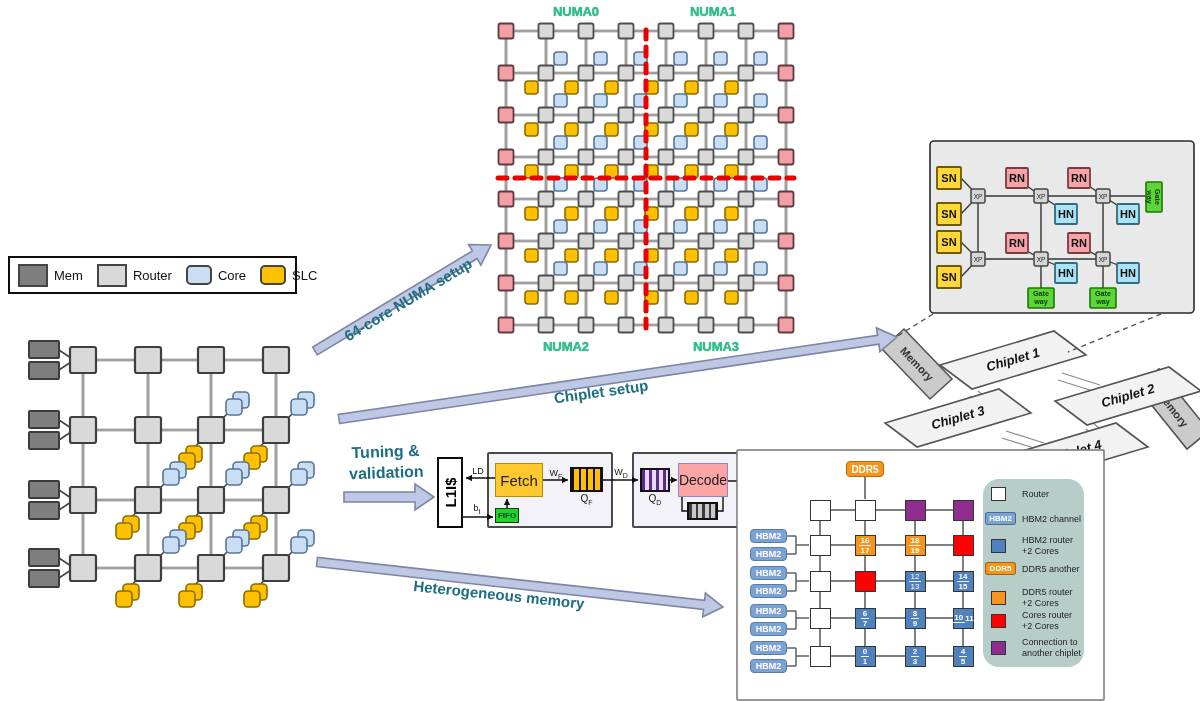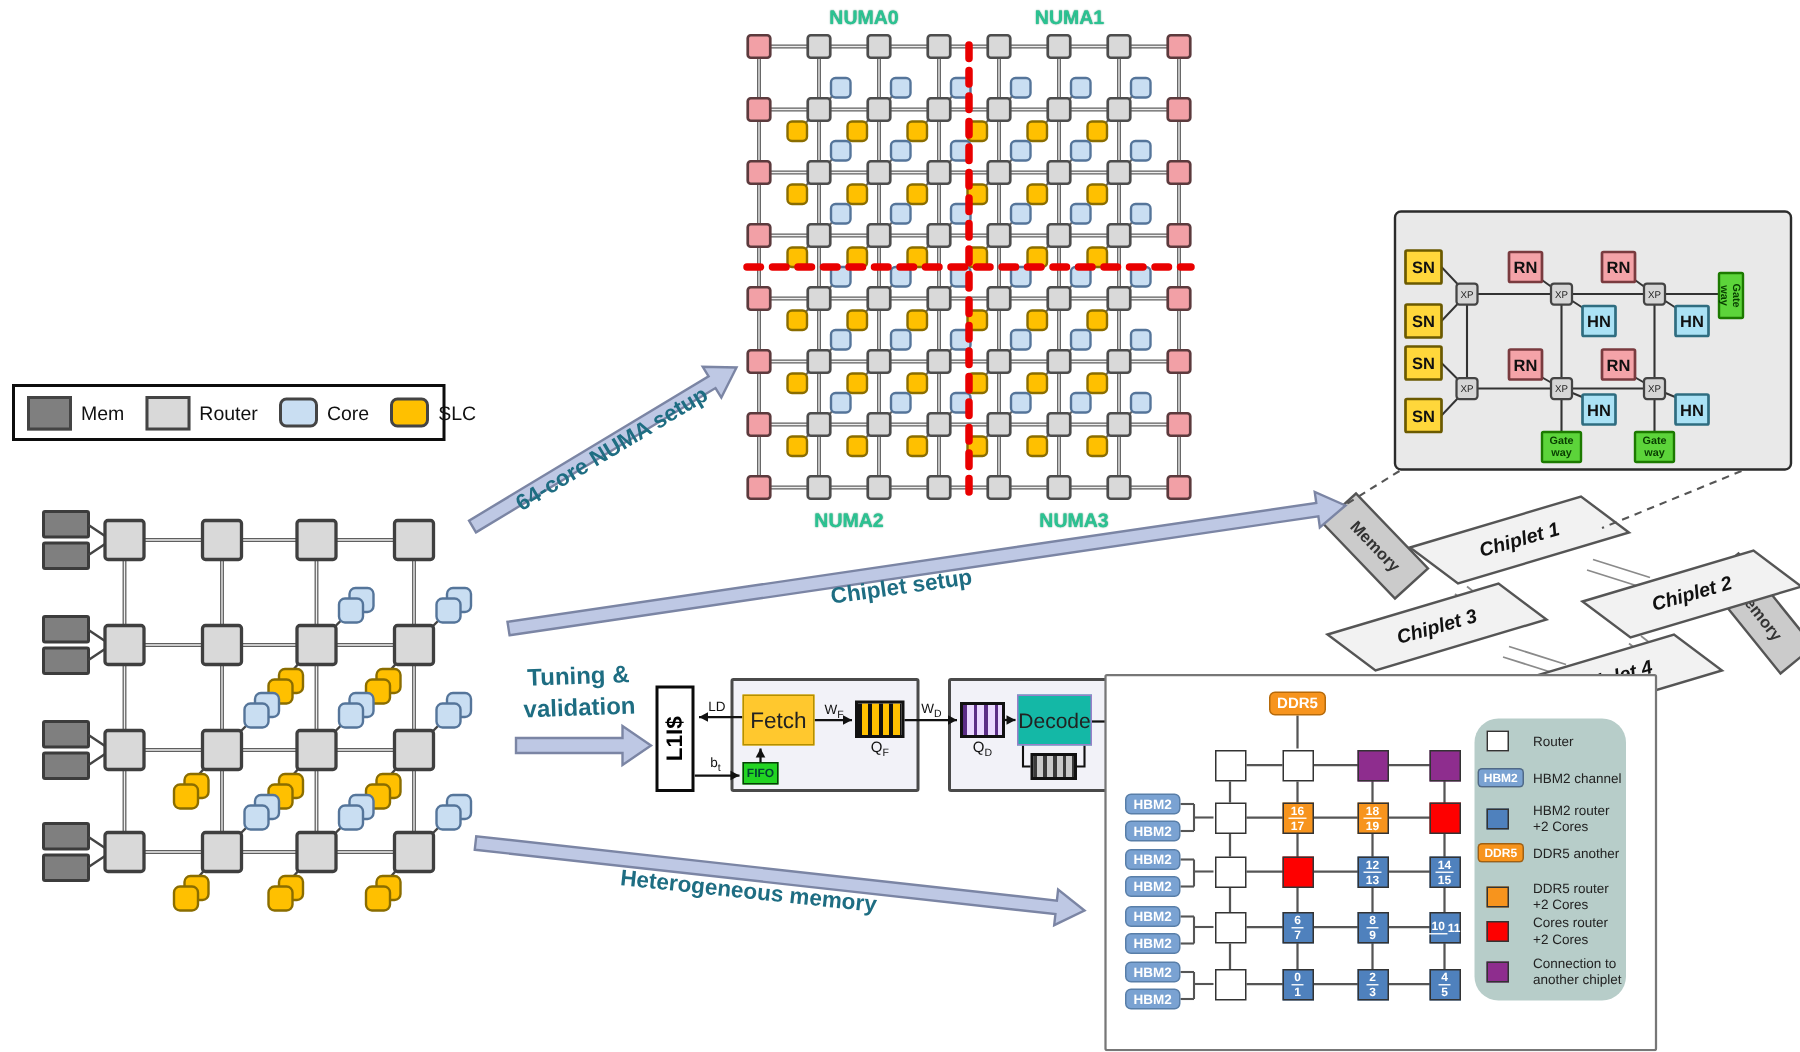--- a/index.html
+++ b/index.html
@@ -758,21 +758,21 @@
         <div style="font-size: 13px; color: rgb(17, 17, 17); margin: 0px 14px 0px 6px;">Core</div>
         <div style="width: 26px; height: 20px; background: rgb(255, 192, 0); border: 2px solid rgb(68, 68, 68); border-radius: 5px; flex: 0 0 auto; box-sizing: border-box;"></div>
         <div style="font-size: 13px; color: rgb(17, 17, 17); margin: 0px 14px 0px 6px;">SLC</div>
       </div>
       <div style="position: absolute; left: 437px; top: 457px; width: 26px; height: 71px; background: rgb(255, 255, 255); border: 2.5px solid rgb(10, 10, 10); box-sizing: border-box; display: flex; align-items: center; justify-content: center;">
         <div style="transform: rotate(-90deg); font-size: 15px; font-weight: bold; white-space: nowrap;">L1I$</div>
       </div>
       <div style="position: absolute; left: 495px; top: 463px; width: 48px; height: 34px; background: rgb(255, 200, 46); border: 1px solid rgb(179, 143, 0); box-sizing: border-box; display: flex; align-items: center; justify-content: center; font-size: 15px; color: rgb(34, 34, 34);">Fetch</div>
       <div class="stripes-y" style="position: absolute; left: 570px; top: 467px; width: 33px; height: 25px; border: 2px solid rgb(17, 17, 17); box-sizing: border-box;"></div>
       <div class="stripes-p" style="position: absolute; left: 640px; top: 468px; width: 30px; height: 24px; border: 2px solid rgb(17, 17, 17); box-sizing: border-box;"></div>
-      <div style="position: absolute; left: 678px; top: 463px; width: 50px; height: 34px; background: #14b8a6; border: 1px solid rgb(154, 127, 201); box-sizing: border-box; display: flex; align-items: center; justify-content: center; font-size: 14px; color: rgb(34, 34, 34);">Decode</div>
+      <div style="position: absolute; left: 678px; top: 463px; width: 50px; height: 34px; background: #fca5a5; border: 1px solid rgb(154, 127, 201); box-sizing: border-box; display: flex; align-items: center; justify-content: center; font-size: 14px; color: rgb(34, 34, 34);">Decode</div>
       <div class="stripes-g" style="position: absolute; left: 687px; top: 502px; width: 31px; height: 18px; border: 2px solid rgb(17, 17, 17); box-sizing: border-box;"></div>
       <div style="position: absolute; left: 495px; top: 508px; width: 24px; height: 15px; background: rgb(34, 212, 34); border: 1.5px solid rgb(6, 63, 6); box-sizing: border-box; display: flex; align-items: center; justify-content: center; font-size: 8px; font-weight: bold; color: rgb(0, 68, 51);">FIFO</div>
       <div style="position: absolute; left: 466px; top: 466px; width: 24px; text-align: center; font-size: 9px; color: rgb(17, 17, 17);">LD</div>
       <div style="position: absolute; left: 544px; top: 468px; width: 24px; text-align: center; font-size: 9px; color: rgb(17, 17, 17);"><span>W</span><sub>F</sub></div>
       <div style="position: absolute; left: 607px; top: 467px; width: 28px; text-align: center; font-size: 9px; color: rgb(17, 17, 17);"><span>W</span><sub>D</sub></div>
       <div style="position: absolute; left: 570px; top: 493px; width: 33px; text-align: center; font-size: 10px; color: rgb(17, 17, 17);"><span>Q</span><sub>F</sub></div>
       <div style="position: absolute; left: 640px; top: 493px; width: 30px; text-align: center; font-size: 10px; color: rgb(17, 17, 17);"><span>Q</span><sub>D</sub></div>
       <div style="position: absolute; left: 466px; top: 503px; width: 22px; text-align: center; font-size: 9px; color: rgb(17, 17, 17);"><span>b</span><sub>t</sub></div>
       <div style="position: absolute; left: 846px; top: 461px; width: 38px; height: 16px; background: rgb(247, 148, 29); border: 1px solid rgb(182, 106, 10); border-radius: 4px; box-sizing: border-box; display: flex; align-items: center; justify-content: center; font-size: 10px; font-weight: bold; color: rgb(255, 255, 255);">DDR5</div>
       <div style="position: absolute; left: 750px; top: 529px; width: 37px; height: 14px; background: rgb(122, 162, 210); border: 1px solid rgb(88, 126, 168); border-radius: 4px; box-sizing: border-box; display: flex; align-items: center; justify-content: center; font-size: 9px; font-weight: bold; color: rgb(255, 255, 255);">HBM2</div>
@@ -792,21 +792,21 @@
         <div style="border-bottom: 1px solid rgba(255, 255, 255, 0.9); padding: 0px 2px;">16</div>
         <div style="">17</div>
       </div>
       <div style="position: absolute; left: 904.5px; top: 534.5px; width: 21px; height: 21px; box-sizing: border-box; border: 1.5px solid rgb(51, 51, 51); background: rgb(247, 148, 29); display: flex; flex-direction: column; align-items: center; justify-content: center; color: rgb(255, 255, 255); font-size: 8px; font-weight: bold; line-height: 9px;">
         <div style="border-bottom: 1px solid rgba(255, 255, 255, 0.9); padding: 0px 2px;">18</div>
         <div style="">19</div>
       </div>
       <div style="position: absolute; left: 952.5px; top: 534.5px; width: 21px; height: 21px; box-sizing: border-box; border: 1.5px solid rgb(51, 51, 51); background: rgb(254, 0, 0); display: flex; flex-direction: column; align-items: center; justify-content: center; color: rgb(255, 255, 255); font-size: 8px; font-weight: bold; line-height: 9px;"></div>
       <div style="position: absolute; left: 809.5px; top: 570.5px; width: 21px; height: 21px; box-sizing: border-box; border: 1.5px solid rgb(51, 51, 51); background: rgb(255, 255, 255); display: flex; flex-direction: column; align-items: center; justify-content: center; color: rgb(255, 255, 255); font-size: 8px; font-weight: bold; line-height: 9px;"></div>
       <div style="position: absolute; left: 854.5px; top: 570.5px; width: 21px; height: 21px; box-sizing: border-box; border: 1.5px solid rgb(51, 51, 51); background: rgb(254, 0, 0); display: flex; flex-direction: column; align-items: center; justify-content: center; color: rgb(255, 255, 255); font-size: 8px; font-weight: bold; line-height: 9px;"></div>
-      <div style="position: absolute; left: 904.5px; top: 570.5px; width: 21px; height: 21px; box-sizing: border-box; border: 1.5px solid rgb(51, 51, 51); background: rgb(79, 129, 189); display: flex; flex-direction: column; align-items: center; justify-content: center; color: rgb(255, 255, 255); font-size: 8px; font-weight: bold; line-height: 9px;">
+      <div style="position: absolute; left: 904.5px; top: 570.5px; width: 21px; height: 21px; box-sizing: border-box; border: 1.5px solid rgb(51, 51, 51); background: rgb(79, 129, 189); display: flex; flex-direction: column; align-items: center; justify-content: center; color: rgb(255, 255, 255); font-size: 8px; font-weight: normal; line-height: 9px;">
         <div style="border-bottom: 1px solid rgba(255, 255, 255, 0.9); padding: 0px 2px;">12</div>
         <div style="">13</div>
       </div>
       <div style="position: absolute; left: 952.5px; top: 570.5px; width: 21px; height: 21px; box-sizing: border-box; border: 1.5px solid rgb(51, 51, 51); background: rgb(79, 129, 189); display: flex; flex-direction: column; align-items: center; justify-content: center; color: rgb(255, 255, 255); font-size: 8px; font-weight: bold; line-height: 9px;">
         <div style="border-bottom: 1px solid rgba(255, 255, 255, 0.9); padding: 0px 2px;">14</div>
         <div style="">15</div>
       </div>
       <div style="position: absolute; left: 809.5px; top: 607.5px; width: 21px; height: 21px; box-sizing: border-box; border: 1.5px solid rgb(51, 51, 51); background: rgb(255, 255, 255); display: flex; flex-direction: column; align-items: center; justify-content: center; color: rgb(255, 255, 255); font-size: 8px; font-weight: bold; line-height: 9px;"></div>
       <div style="position: absolute; left: 854.5px; top: 607.5px; width: 21px; height: 21px; box-sizing: border-box; border: 1.5px solid rgb(51, 51, 51); background: rgb(79, 129, 189); display: flex; flex-direction: column; align-items: center; justify-content: center; color: rgb(255, 255, 255); font-size: 8px; font-weight: bold; line-height: 9px;">
         <div style="border-bottom: 1px solid rgba(255, 255, 255, 0.9); padding: 0px 2px;">6</div>

